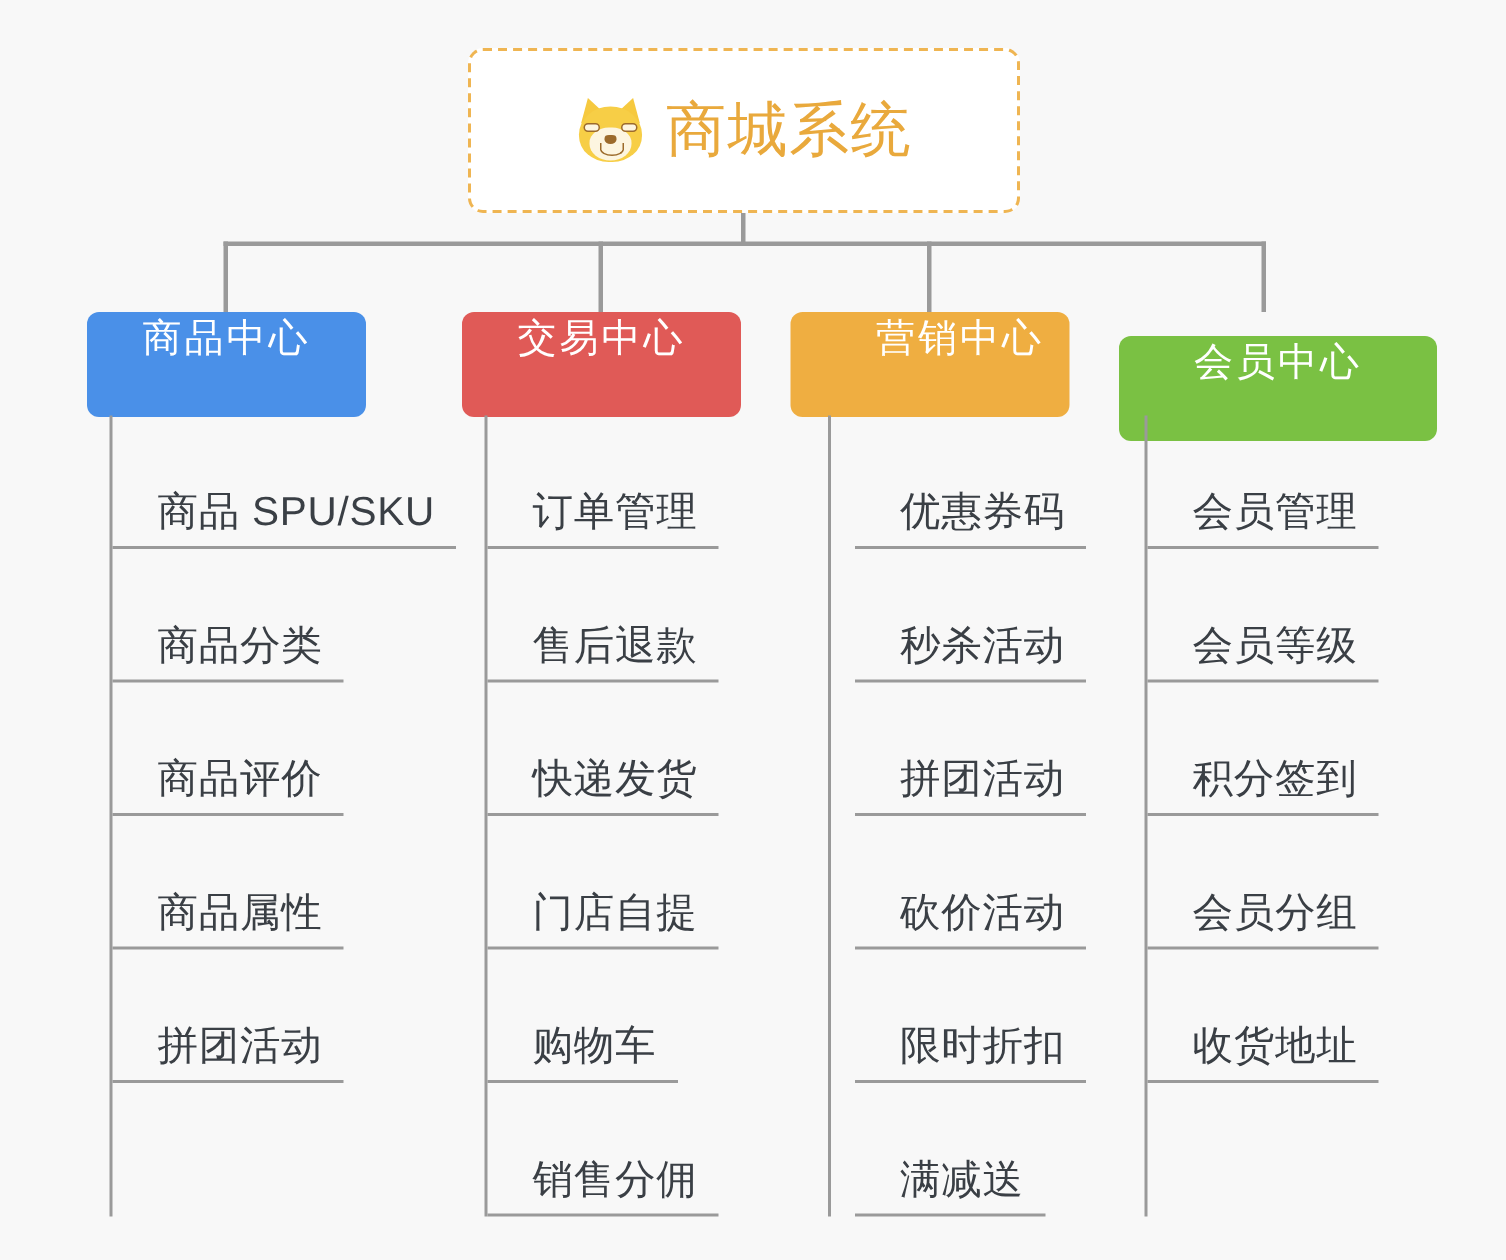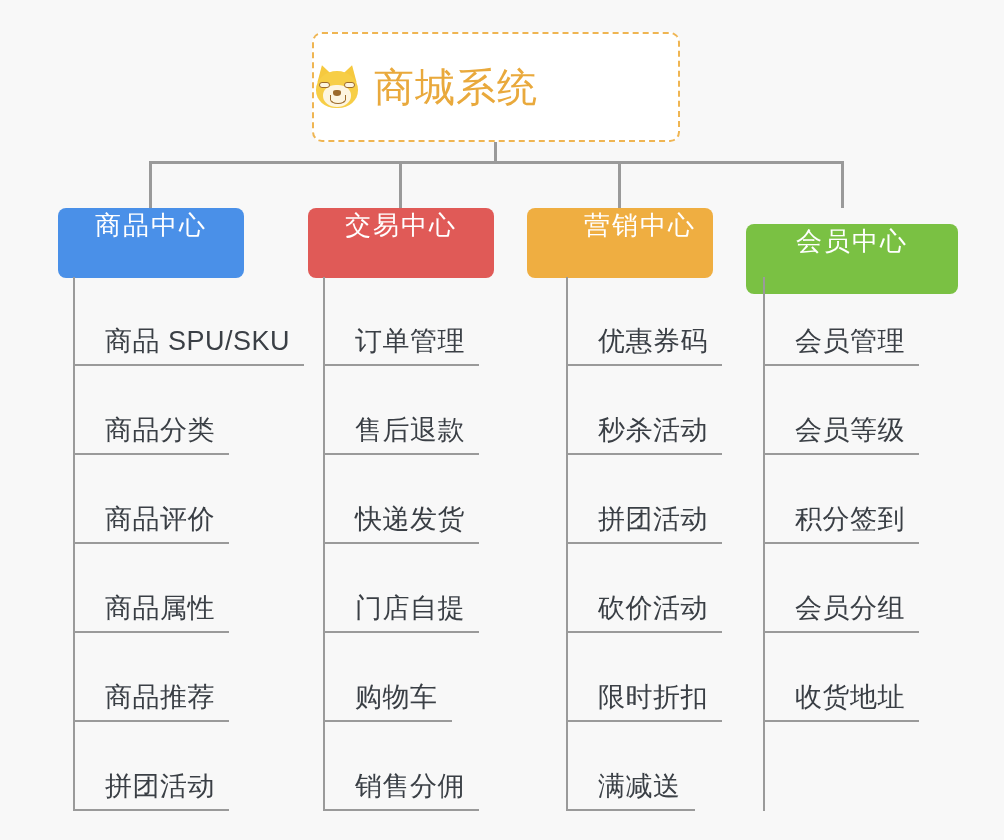--- a/index.html
+++ b/index.html
@@ -27,20 +27,21 @@
     left: 312px;
     top: 32px;
     width: 368px;
     height: 110px;
     background: #ffffff;
     border: 2px dashed #efb552;
     border-radius: 10px;
     box-sizing: border-box;
     display: flex;
     align-items: center;
+    justify-content: center;
     gap: 14px;
   }
   .root-title {
     font-size: 40px;
     color: #e9a93c;
     letter-spacing: 1px;
     line-height: 1;
     white-space: nowrap;
   }
 
@@ -218,23 +219,20 @@
     <div class="leaf">
         <div class="leaf-inner"><span class="leaf-label">商品分类</span></div>
       </div>
     <div class="leaf">
         <div class="leaf-inner"><span class="leaf-label">商品评价</span></div>
       </div>
     <div class="leaf">
         <div class="leaf-inner"><span class="leaf-label">商品属性</span></div>
       </div>
     <div class="leaf">
-        <div class="leaf-inner"><span class="leaf-label">商品推荐</span></div>
-      </div>
-    <div class="leaf">
         <div class="leaf-inner"><span class="leaf-label">拼团活动</span></div>
       </div>
   </div>
 
   <div class="branch-col" style="left:323px;">
     <div class="spine" style="height: 534px;"></div>
     <div class="leaf">
         <div class="leaf-inner"><span class="leaf-label">订单管理</span></div>
       </div>
     <div class="leaf">
@@ -247,21 +245,21 @@
         <div class="leaf-inner"><span class="leaf-label">门店自提</span></div>
       </div>
     <div class="leaf">
         <div class="leaf-inner"><span class="leaf-label">购物车</span></div>
       </div>
     <div class="leaf">
         <div class="leaf-inner"><span class="leaf-label">销售分佣</span></div>
       </div>
   </div>
 
-  <div class="branch-col" style="left:566px;">
+  <div class="branch-col" style="left:552px;padding-left:16px;">
     <div class="spine" style="height: 534px;"></div>
     <div class="leaf">
         <div class="leaf-inner"><span class="leaf-label">优惠券码</span></div>
       </div>
     <div class="leaf">
         <div class="leaf-inner"><span class="leaf-label">秒杀活动</span></div>
       </div>
     <div class="leaf">
         <div class="leaf-inner"><span class="leaf-label">拼团活动</span></div>
       </div>

